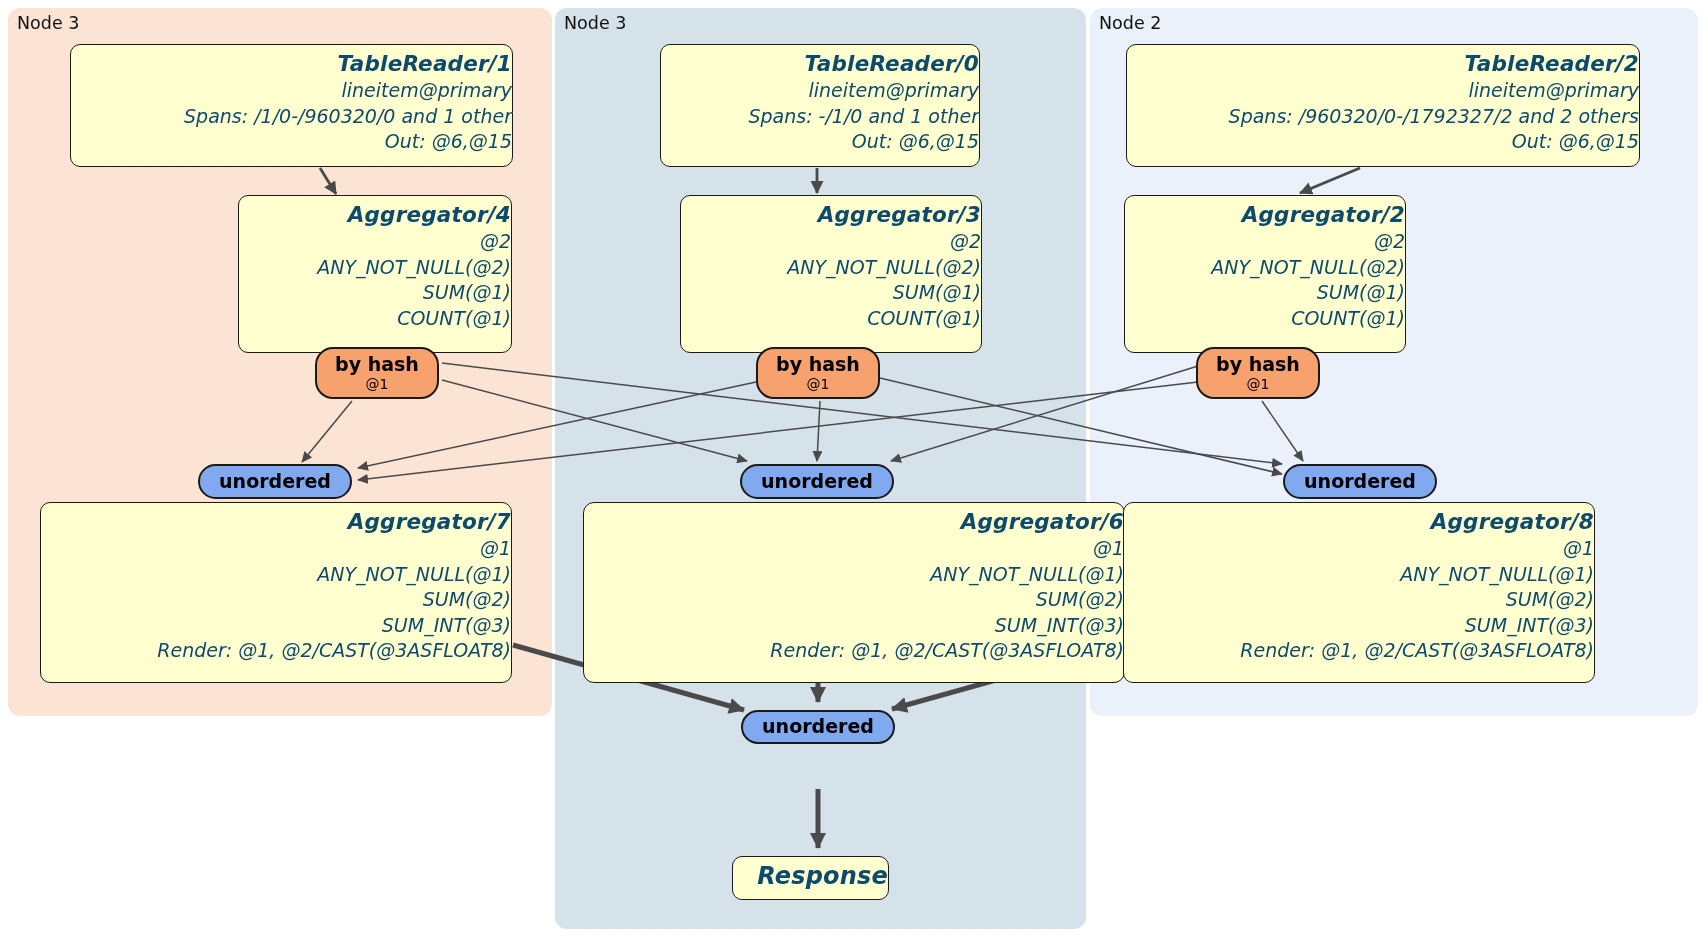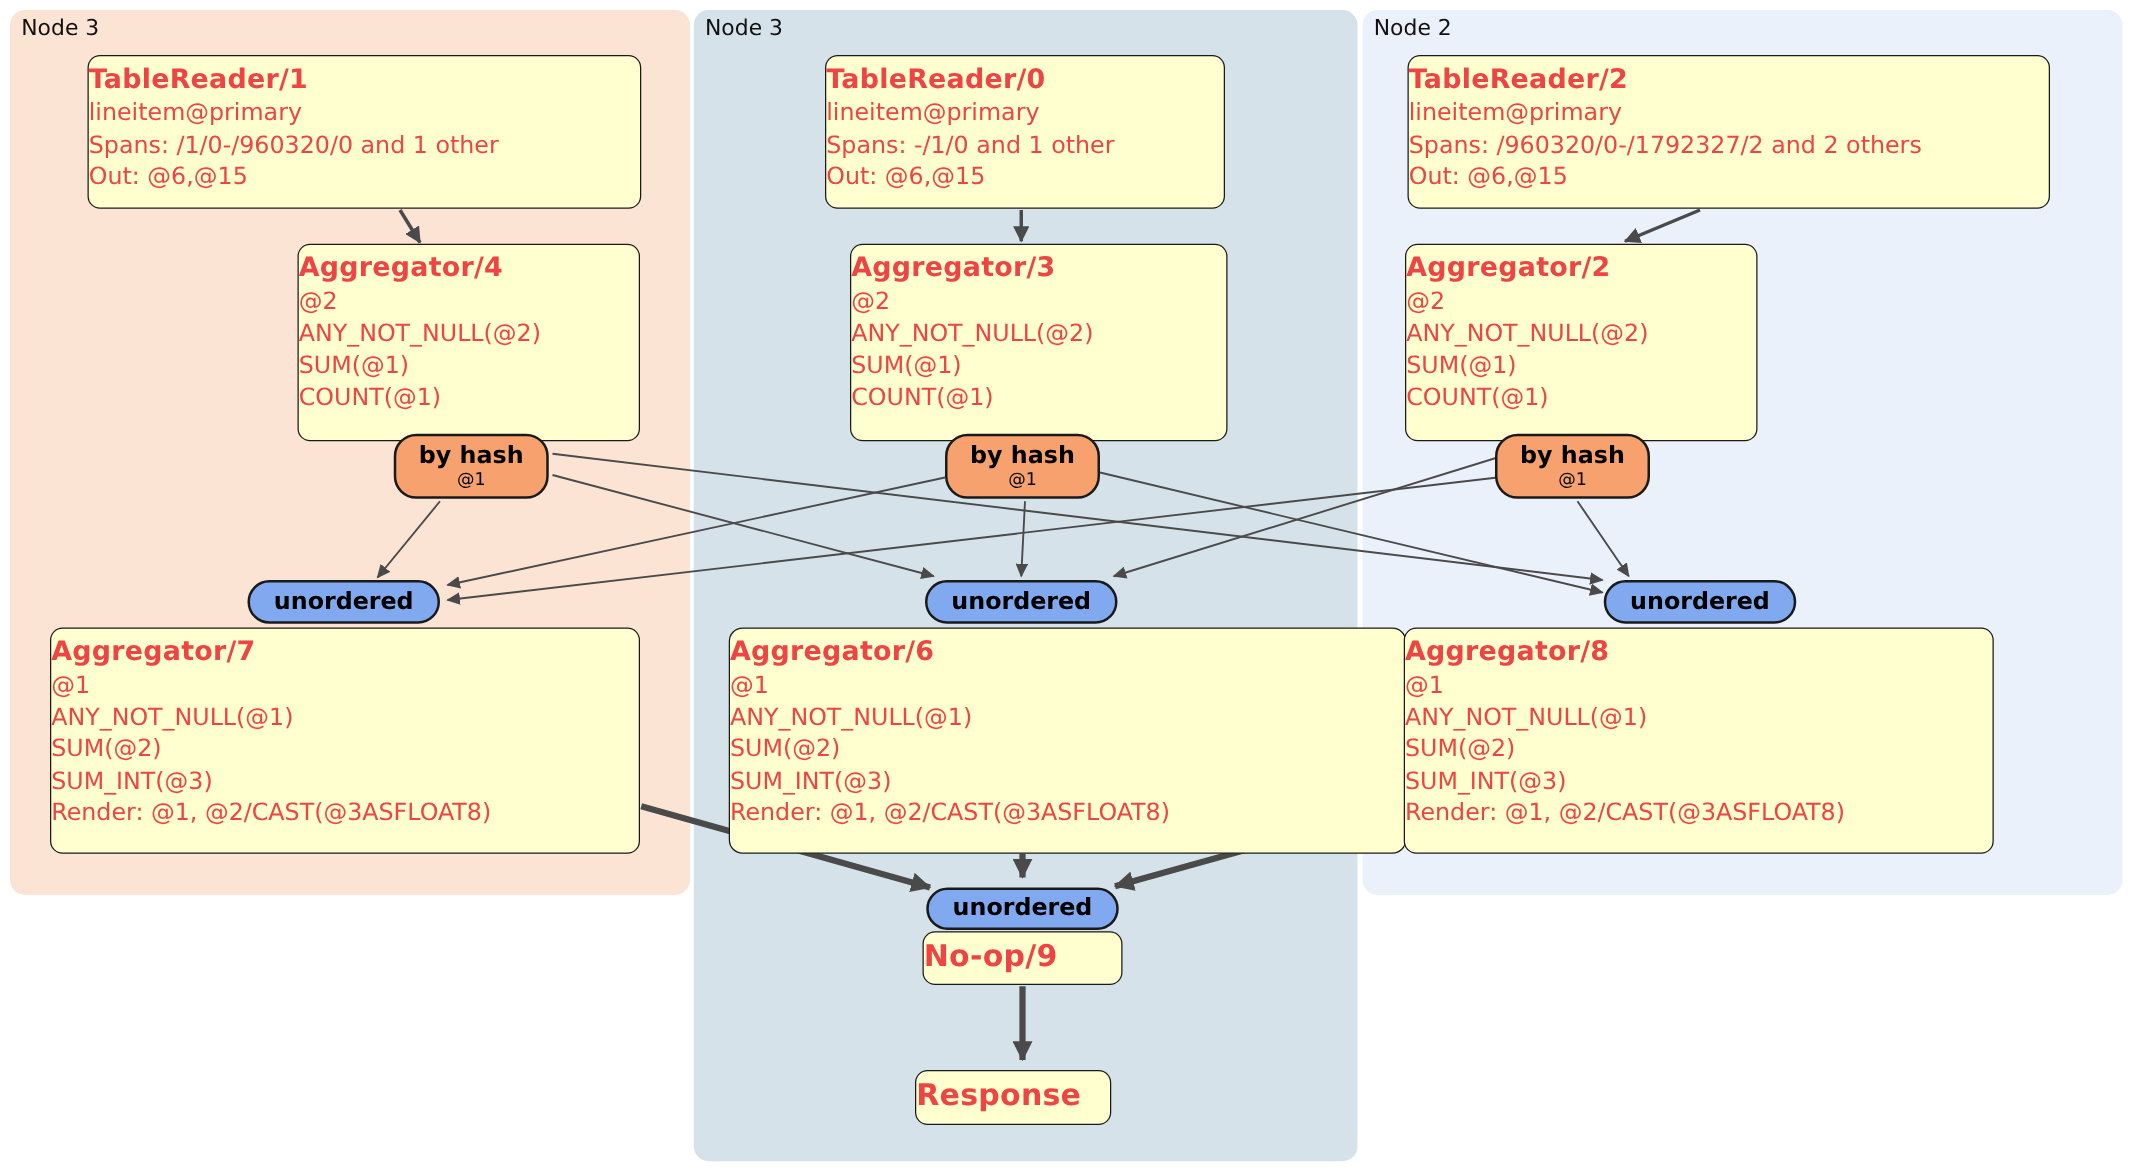--- a/index.html
+++ b/index.html
@@ -18,21 +18,21 @@
   body{font-family:"DejaVu Sans","Liberation Sans",sans-serif;}
   .canvas{position:relative;width:1708px;height:940px;background:#ffffff;overflow:hidden;}
   .region{position:absolute;border-radius:12px;}
   .region-label{position:absolute;left:9px;top:5px;font-size:17.5px;color:var(--label-color);}
   .edges{position:absolute;left:0;top:0;z-index:5;pointer-events:none;}
   .edge-thin{stroke:var(--edge);stroke-width:1.5;}
   .edge-med{stroke:var(--edge);stroke-width:2.8;}
   .edge-thick{stroke:var(--edge);stroke-width:5;}
   marker path{fill:var(--edge);}
   .pbox{position:absolute;z-index:10;background:var(--box-fill);border:1.6px solid var(--box-border);
-        border-radius:10px;text-align:left;padding-top:5px;color:#ef4444;}
+        border-radius:10px;text-align:right;padding-top:5px;color:#0c4a6e;font-style:italic;}
   .pbox-title{font-size:21.5px;font-weight:bold;line-height:28px;letter-spacing:0.2px;}
   .pbox-line{font-size:19px;line-height:25.5px;white-space:nowrap;}
   .pbox-big .pbox-title{font-size:24px;line-height:32px;}
   .hash-pill{position:absolute;z-index:12;width:124px;height:52px;background:var(--hash-fill);
         border:2px solid var(--box-border);border-radius:18px;text-align:center;padding-top:3px;}
   .hash-label{font-size:19px;font-weight:bold;line-height:24px;color:#000;}
   .hash-detail{font-size:14px;line-height:16px;color:#000;}
   .sync-pill{position:absolute;z-index:12;width:154px;height:35px;background:var(--sync-fill);
         border:2px solid var(--box-border);border-radius:18px;text-align:center;
         font-size:19px;font-weight:bold;line-height:30px;color:#000;}
@@ -164,20 +164,17 @@
     <div class="pbox-title">Aggregator/8</div>
     <div class="pbox-line">@1</div>
     <div class="pbox-line">ANY_NOT_NULL(@1)</div>
     <div class="pbox-line">SUM(@2)</div>
     <div class="pbox-line">SUM_INT(@3)</div>
     <div class="pbox-line">Render: @1, @2/CAST(@3ASFLOAT8)</div>
   </div>
 
   <div class="sync-pill" style="left:741px;top:710px;height:34px;line-height:29px;">unordered</div>
 
-  <div class="pbox pbox-big" style="left:738px;top:745px;width:160px;height:43px;padding-top:3px;">
-    <div class="pbox-title">No-op/9</div>
-  </div>
   <div class="pbox pbox-big" style="left:732px;top:856px;width:157px;height:44px;padding-top:3px;">
     <div class="pbox-title">Response</div>
   </div>
 
 </div>
 
 </body></html>

